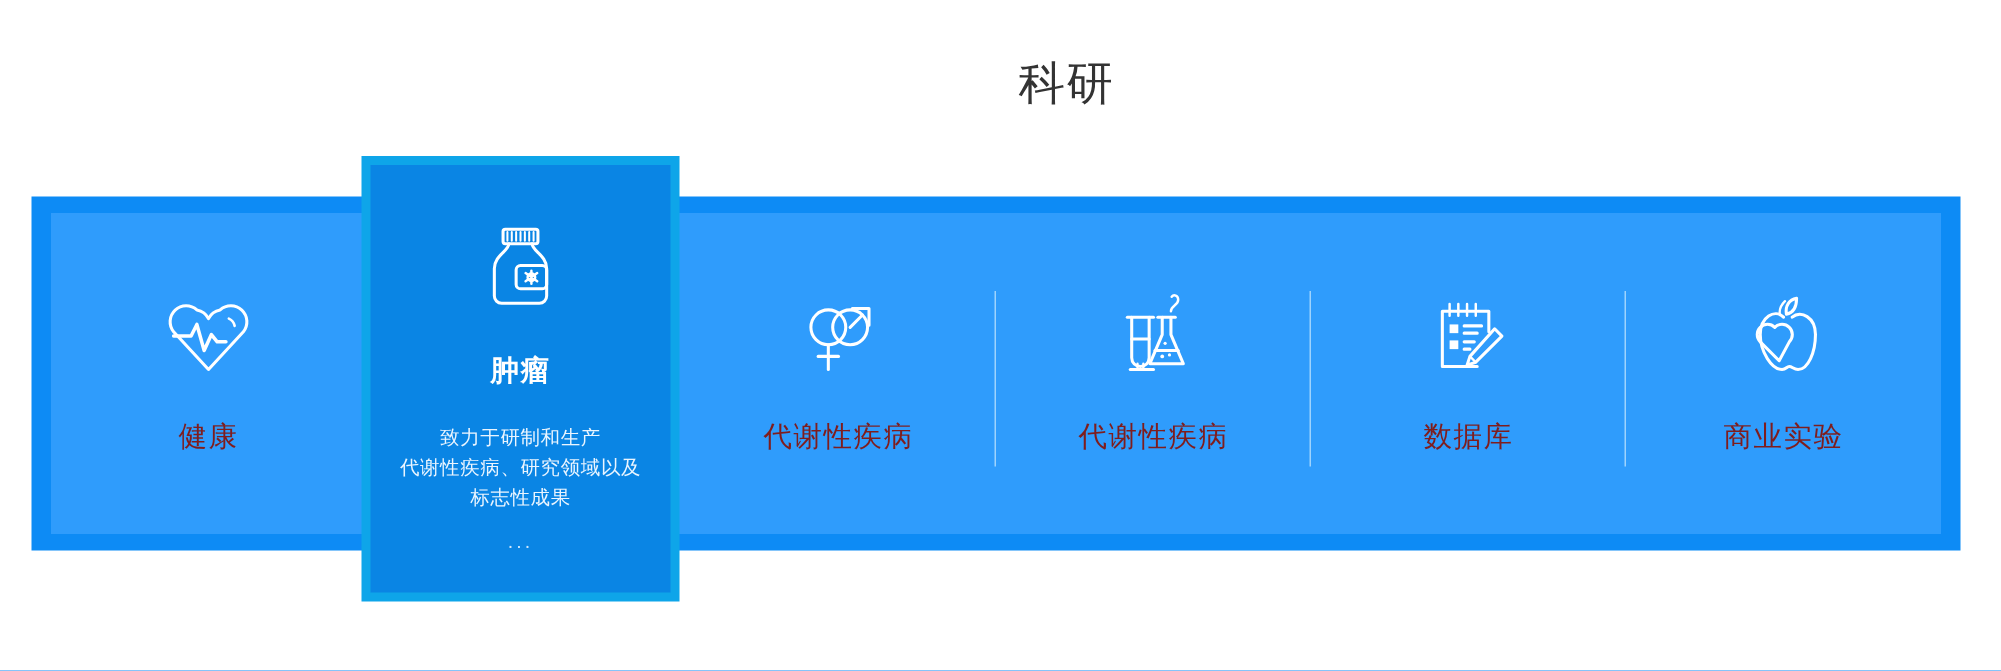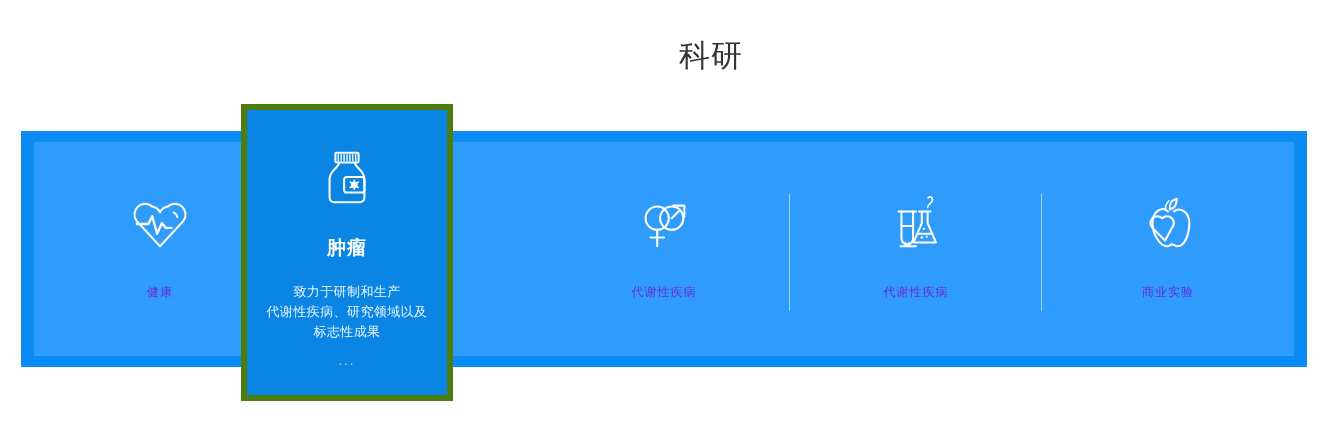--- a/index.html
+++ b/index.html
@@ -79,35 +79,35 @@
 
   .card-icon {
     width: 62px;
     height: 62px;
     display: block;
   }
   .card-icon svg { display: block; width: 100%; height: 100%; }
 
   .card-label {
     margin-top: 24px;
-    font-size: 12px;
+    font-size: 19px;
     line-height: 24px;
-    color: #6d28d9;
+    color: #7f1d1d;
     letter-spacing: 1px;
     white-space: nowrap;
   }
 
   
   .active-card {
     position: absolute;
     left: 241px;
     top: 104px;
     width: 212px;
     height: 297px;
-    background: #4d7c0f;
+    background: #0ea5e9;
     box-shadow: 0 0 0 0 rgba(0,0,0,0);
     display: flex;
     flex-direction: column;
     align-items: center;
     z-index: 5;
   }
   .active-card-face {
     position: absolute;
     left: 6px;
     top: 6px;
@@ -205,20 +205,36 @@
         <circle cx="40" cy="36" r="1.1" fill="#ffffff" stroke="none"></circle>
         <path d="M21 50 L21 54 M25 50 L25 54" stroke-width="1.6"></path>
         <path d="M16 54 L32 54"></path>
         <path d="M44 14 C44 10 49 10 49 6 C49 3 46 2 44.5 4" stroke-width="1.7"></path>
       </svg>
     </span>
     <span class="card-label">代谢性疾病</span>
     <span class="divider"></span>
   </div>
 
+  <div class="card">
+    <span class="card-icon">
+      <svg viewBox="0 0 64 64" fill="none" stroke="#ffffff" stroke-width="2.1" stroke-linecap="round" stroke-linejoin="round">
+        <path d="M14 14 L46 14 L46 28 M14 14 L14 52 L38 52"></path>
+        <path d="M19 9 L19 17 M25 9 L25 17 M31 9 L31 17 M37 9 L37 17" stroke-width="1.7"></path>
+        <rect x="19" y="23" width="6" height="6" fill="#ffffff" stroke="none"></rect>
+        <rect x="19" y="34" width="6" height="6" fill="#ffffff" stroke="none"></rect>
+        <path d="M29 24 L41 24 M29 29 L38 29"></path>
+        <path d="M29 35 L36 35 M29 40 L33 40"></path>
+        <path d="M50 26 L55 31 L37 49 L31 51 L33 45 Z"></path>
+        <path d="M33 45 L37 49" stroke-width="1.6"></path>
+      </svg>
+    </span>
+    <span class="card-label">数据库</span>
+    <span class="divider"></span>
+  </div>
 
   <div class="card">
     <span class="card-icon">
       <svg viewBox="0 0 64 64" fill="none" stroke="#ffffff" stroke-width="2.1" stroke-linecap="round" stroke-linejoin="round">
         <path d="M32 18 C26 12 16 18 16 30 C16 42 24 54 31 54 C34 54 34 52 36 52 C38 52 39 54 42 54 C49 54 54 42 54 30 C54 18 44 13 38 18"></path>
         <path d="M34 16 C33 10 36 6 41 5 C41 11 39 15 34 16 Z"></path>
         <path d="M33 7 C30 10 29 13 29.5 16" stroke-width="1.6"></path>
         <path d="M29 48 L16 35 A7 7 0 0 1 26 25 A7 7 0 0 1 36 35 L29 48 Z"></path>
       </svg>
     </span>

